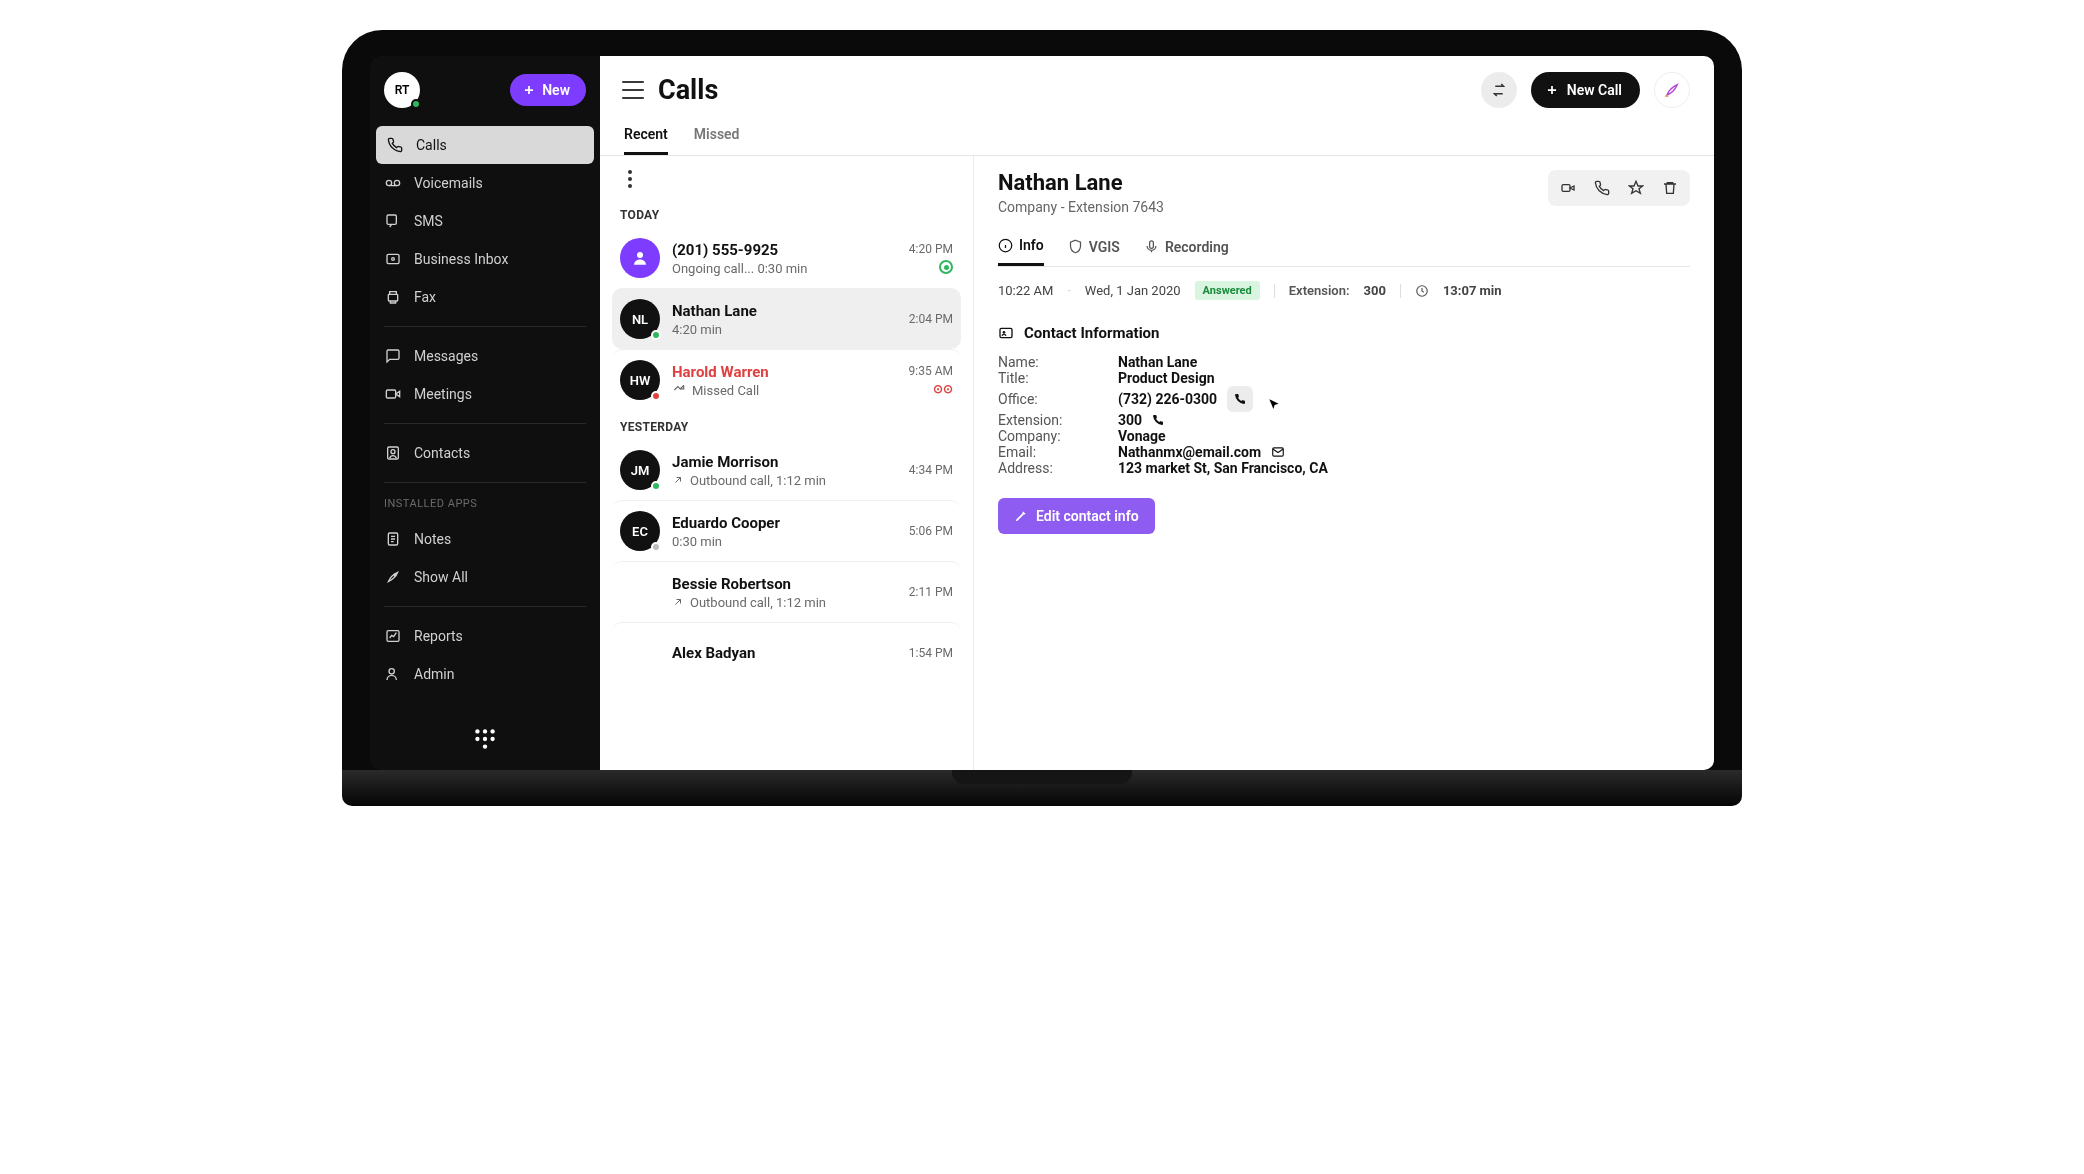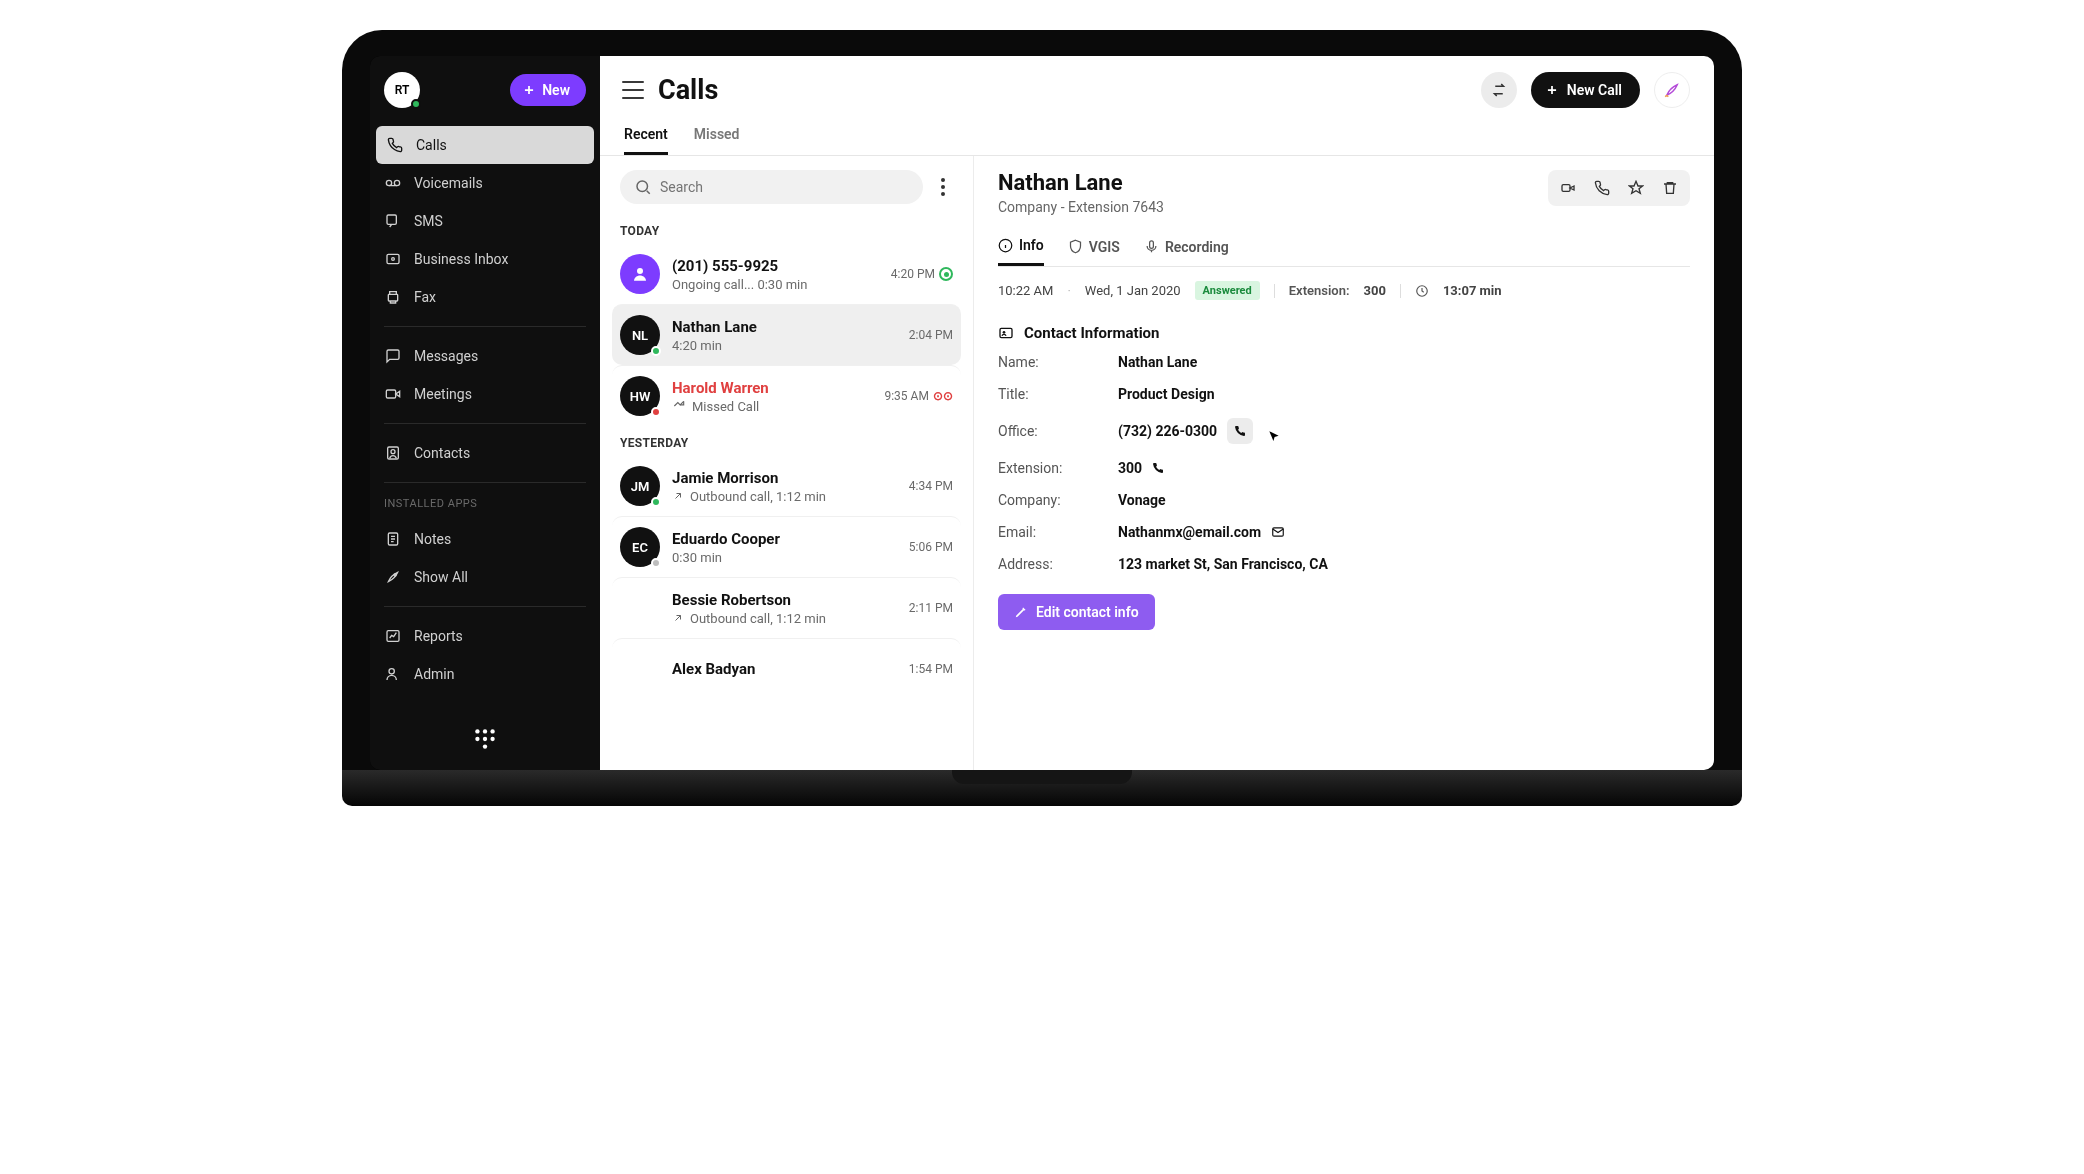--- a/index.html
+++ b/index.html
@@ -62,21 +62,21 @@
   .ci-avatar { width:40px; height:40px; border-radius:50%; display:flex; align-items:center; justify-content:center; font-size:13px; font-weight:600; position:relative; flex-shrink:0; color:#fff; }
   .ci-avatar.purple { background:#7d3cff; }
   .ci-avatar.black { background:#111; }
   .ci-avatar.none { background:transparent; }
   .ci-presence { position:absolute; right:-1px; bottom:-1px; width:10px; height:10px; border-radius:50%; border:2px solid #fff; }
   .pg { background:#2fb85c; } .pr { background:#e04040; } .pgray { background:#bdbdbd; }
   .ci-main { flex:1; min-width:0; }
   .ci-title { font-size:15px; font-weight:700; color:#111; }
   .ci-title.red { color:#e04040; }
   .ci-sub { font-size:13px; color:#6a6a6a; display:flex; align-items:center; gap:6px; margin-top:2px; }
-  .ci-time { font-size:12px; color:#6a6a6a; white-space:nowrap; display:flex; flex-direction:row; align-items:flex-end; gap:4px; }
+  .ci-time { font-size:12px; color:#6a6a6a; white-space:nowrap; display:flex; flex-direction:column; align-items:flex-end; gap:4px; }
   .live-dot { width:14px; height:14px; border:2px solid #2fb85c; border-radius:50%; display:flex; align-items:center; justify-content:center; }
   .live-dot::after { content:""; width:5px; height:5px; background:#2fb85c; border-radius:50%; }
   .vm-icon { color:#e04040; font-size:12px; font-weight:700; }
 
   
   .detail { flex:1; padding:14px 24px 0 24px; overflow:auto; }
   .detail-header { display:flex; justify-content:space-between; align-items:flex-start; }
   .detail-header h2 { font-size:22px; font-weight:700; color:#111; }
   .detail-header .subtitle { font-size:14px; color:#666; margin-top:4px; }
   .detail-actions { display:flex; gap:2px; background:#f1f1f1; border-radius:8px; padding:4px; }
@@ -86,21 +86,21 @@
   .dtab { display:flex; align-items:center; gap:6px; padding:8px 0 10px 0; font-size:14px; font-weight:600; color:#555; cursor:pointer; }
   .dtab.active { color:#111; border-bottom:3px solid #111; }
 
   .meta-row { display:flex; align-items:center; gap:14px; padding:14px 0; font-size:13px; color:#444; flex-wrap:wrap; }
   .dot-sep { color:#bbb; }
   .badge { background:#d9f5e0; color:#1a8a3c; font-size:11px; font-weight:700; padding:3px 8px; border-radius:3px; }
   .meta-div { width:1px; height:14px; background:#ddd; }
   .meta-k { color:#555; font-weight:600; }
 
   .section-title { display:flex; align-items:center; gap:10px; font-size:15px; font-weight:700; color:#111; margin-top:10px; }
-  .info-grid { margin-top:12px; display:flex; flex-direction:column; gap:16px; font-size:14px; }
+  .info-grid { margin-top:12px; display:flex; flex-direction:column; font-size:14px; }
   .info-row { display:flex; align-items:center; }
   .info-row .k { width:120px; color:#555; }
   .info-row .v { font-weight:700; color:#111; display:flex; align-items:center; gap:10px; }
   .micro-btn { width:26px; height:26px; background:#ececec; border-radius:6px; display:flex; align-items:center; justify-content:center; cursor:pointer; }
   .cursor-pointer { position:relative; left:4px; top:6px; }
 
   .edit-btn { margin-top:22px; background:#8e5cf0; color:#fff; border:none; border-radius:6px; padding:10px 16px; font-size:14px; font-weight:600; display:inline-flex; align-items:center; gap:8px; cursor:pointer; }
 
   svg { display:block; }
 </style>
@@ -292,27 +292,20 @@
 
         <div class="tabs">
           <div class="tab active">Recent</div>
           <div class="tab">Missed</div>
         </div>
 
         <div class="content">
 
           <div class="call-col">
             <div class="search-row">
-              <div class="search-box">
-                <svg width="18" height="18" viewBox="0 0 24 24" fill="none" stroke="#666" stroke-width="2">
-                    <circle cx="11" cy="11" r="7"></circle>
-                    <path d="M21 21l-4-4"></path>
-                  </svg>
-                <input placeholder="Search" style="">
-              </div>
               <div class="more-vert">
                   <span></span>
                   <span></span>
                   <span></span>
                 </div>
             </div>
 
             <div class="call-list">
               <div class="section-label">TODAY</div>
 

